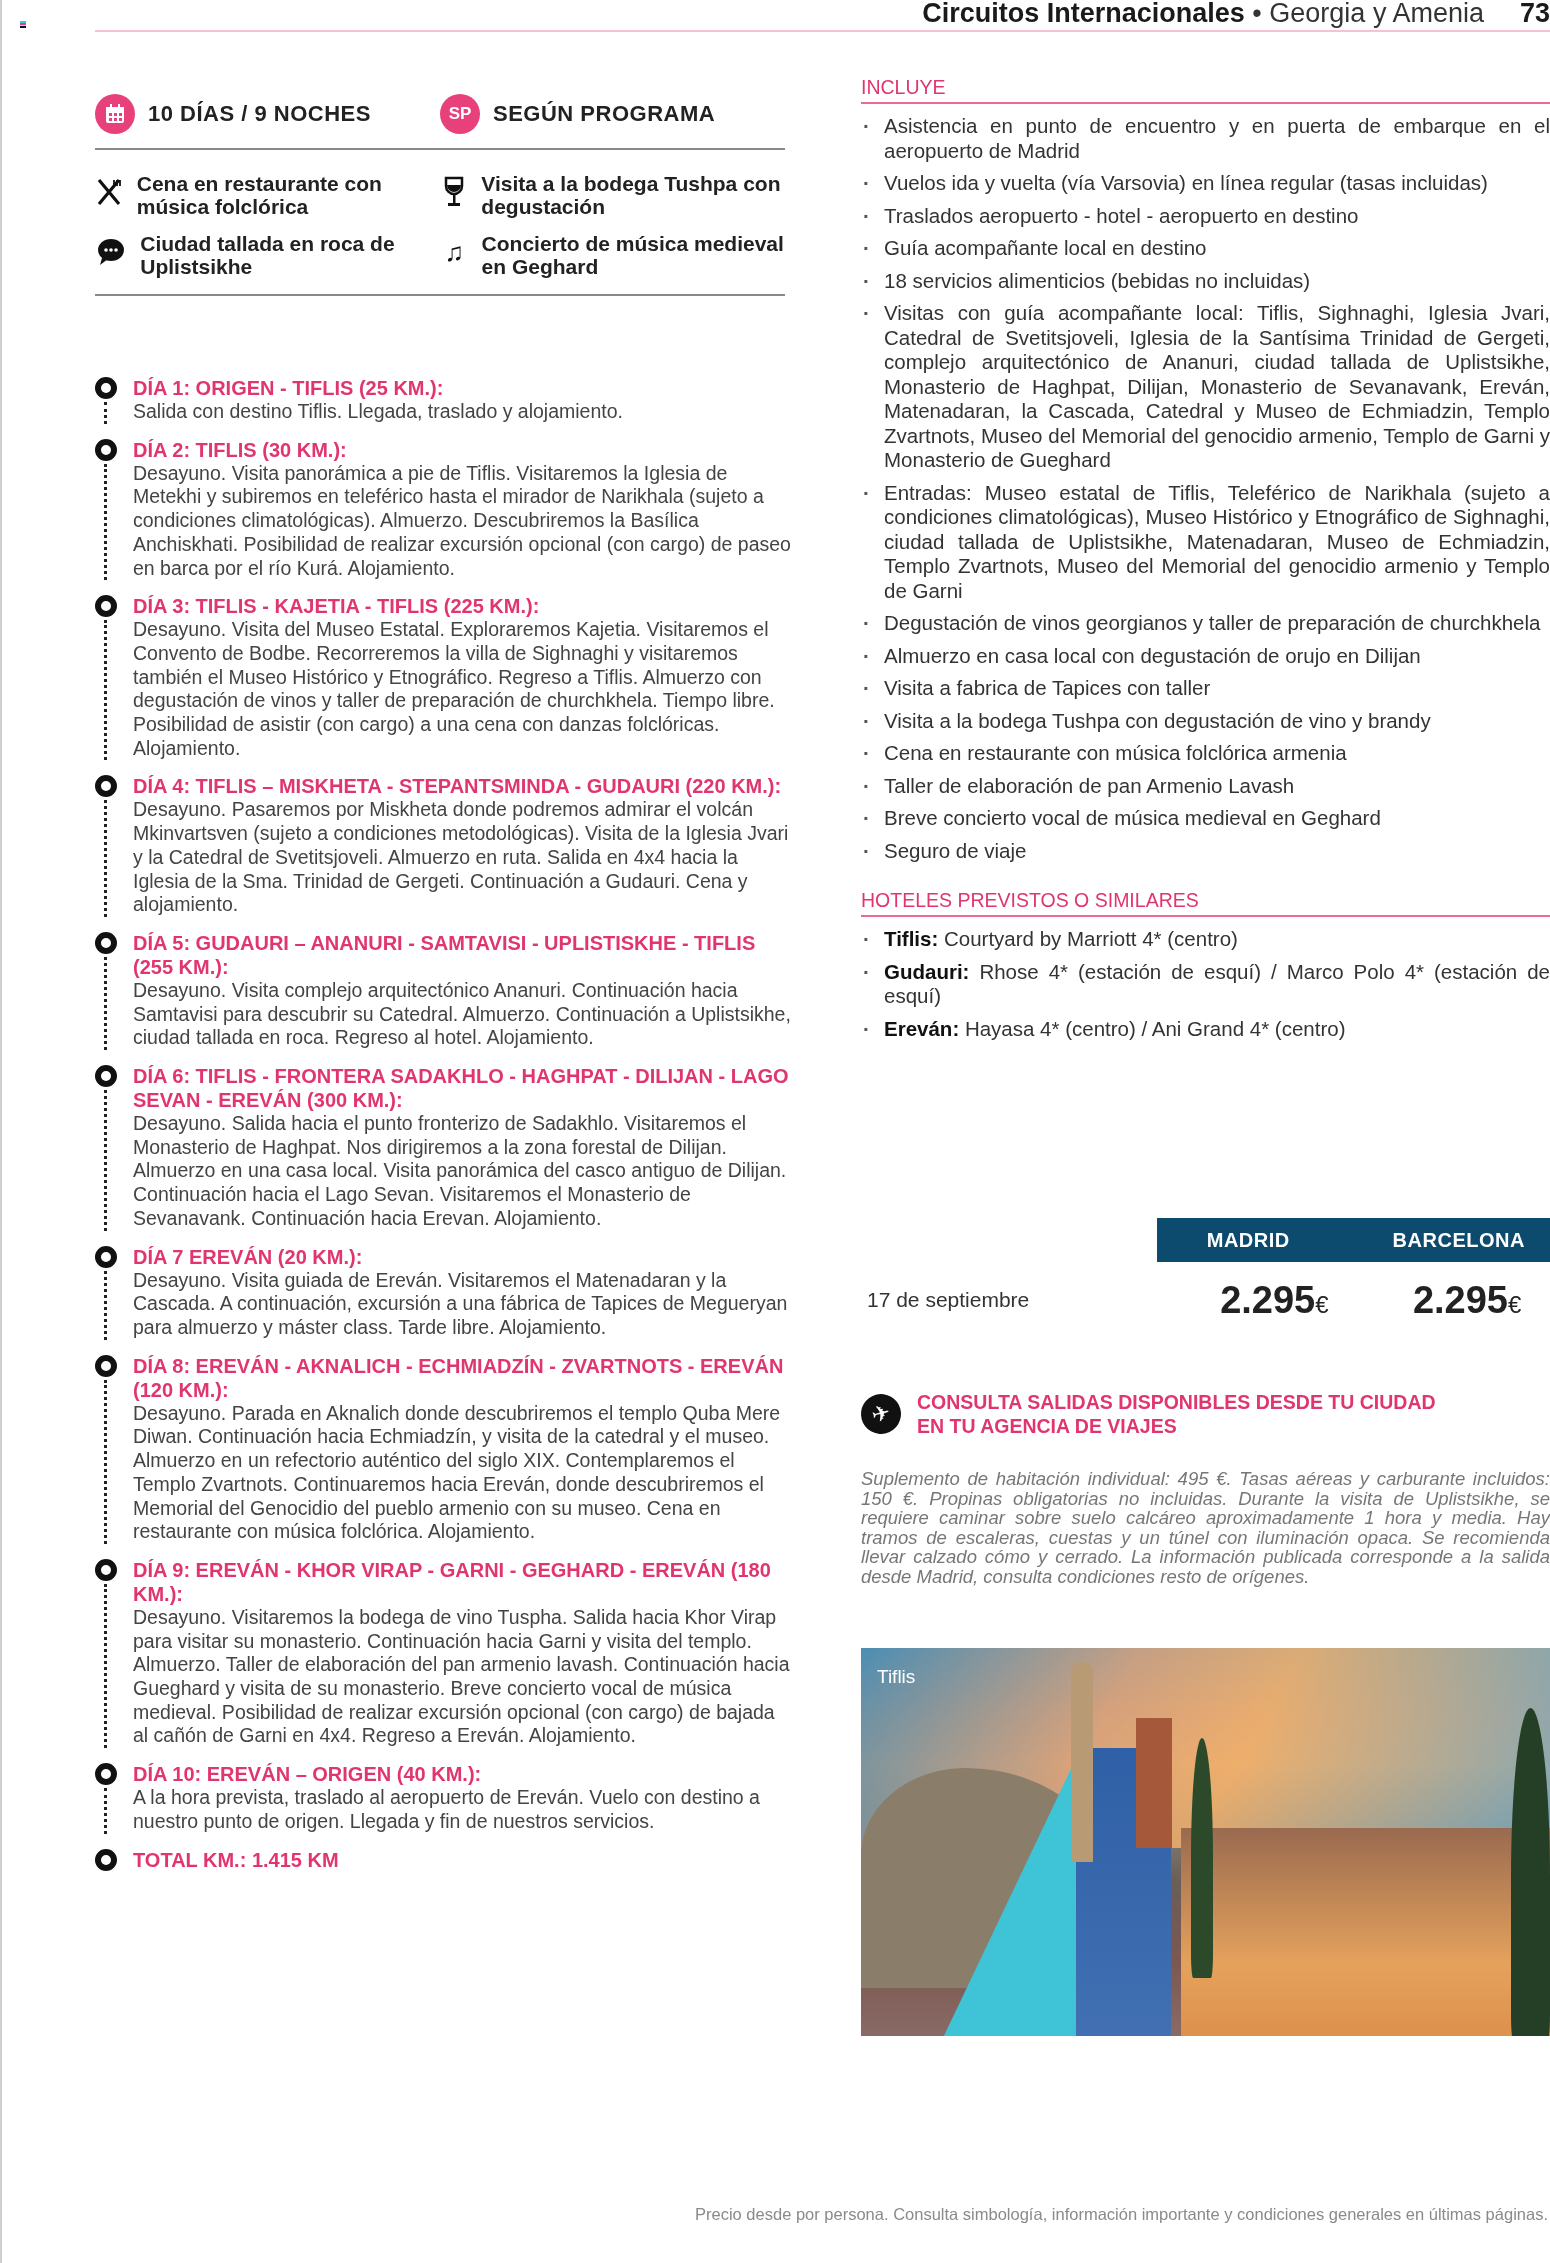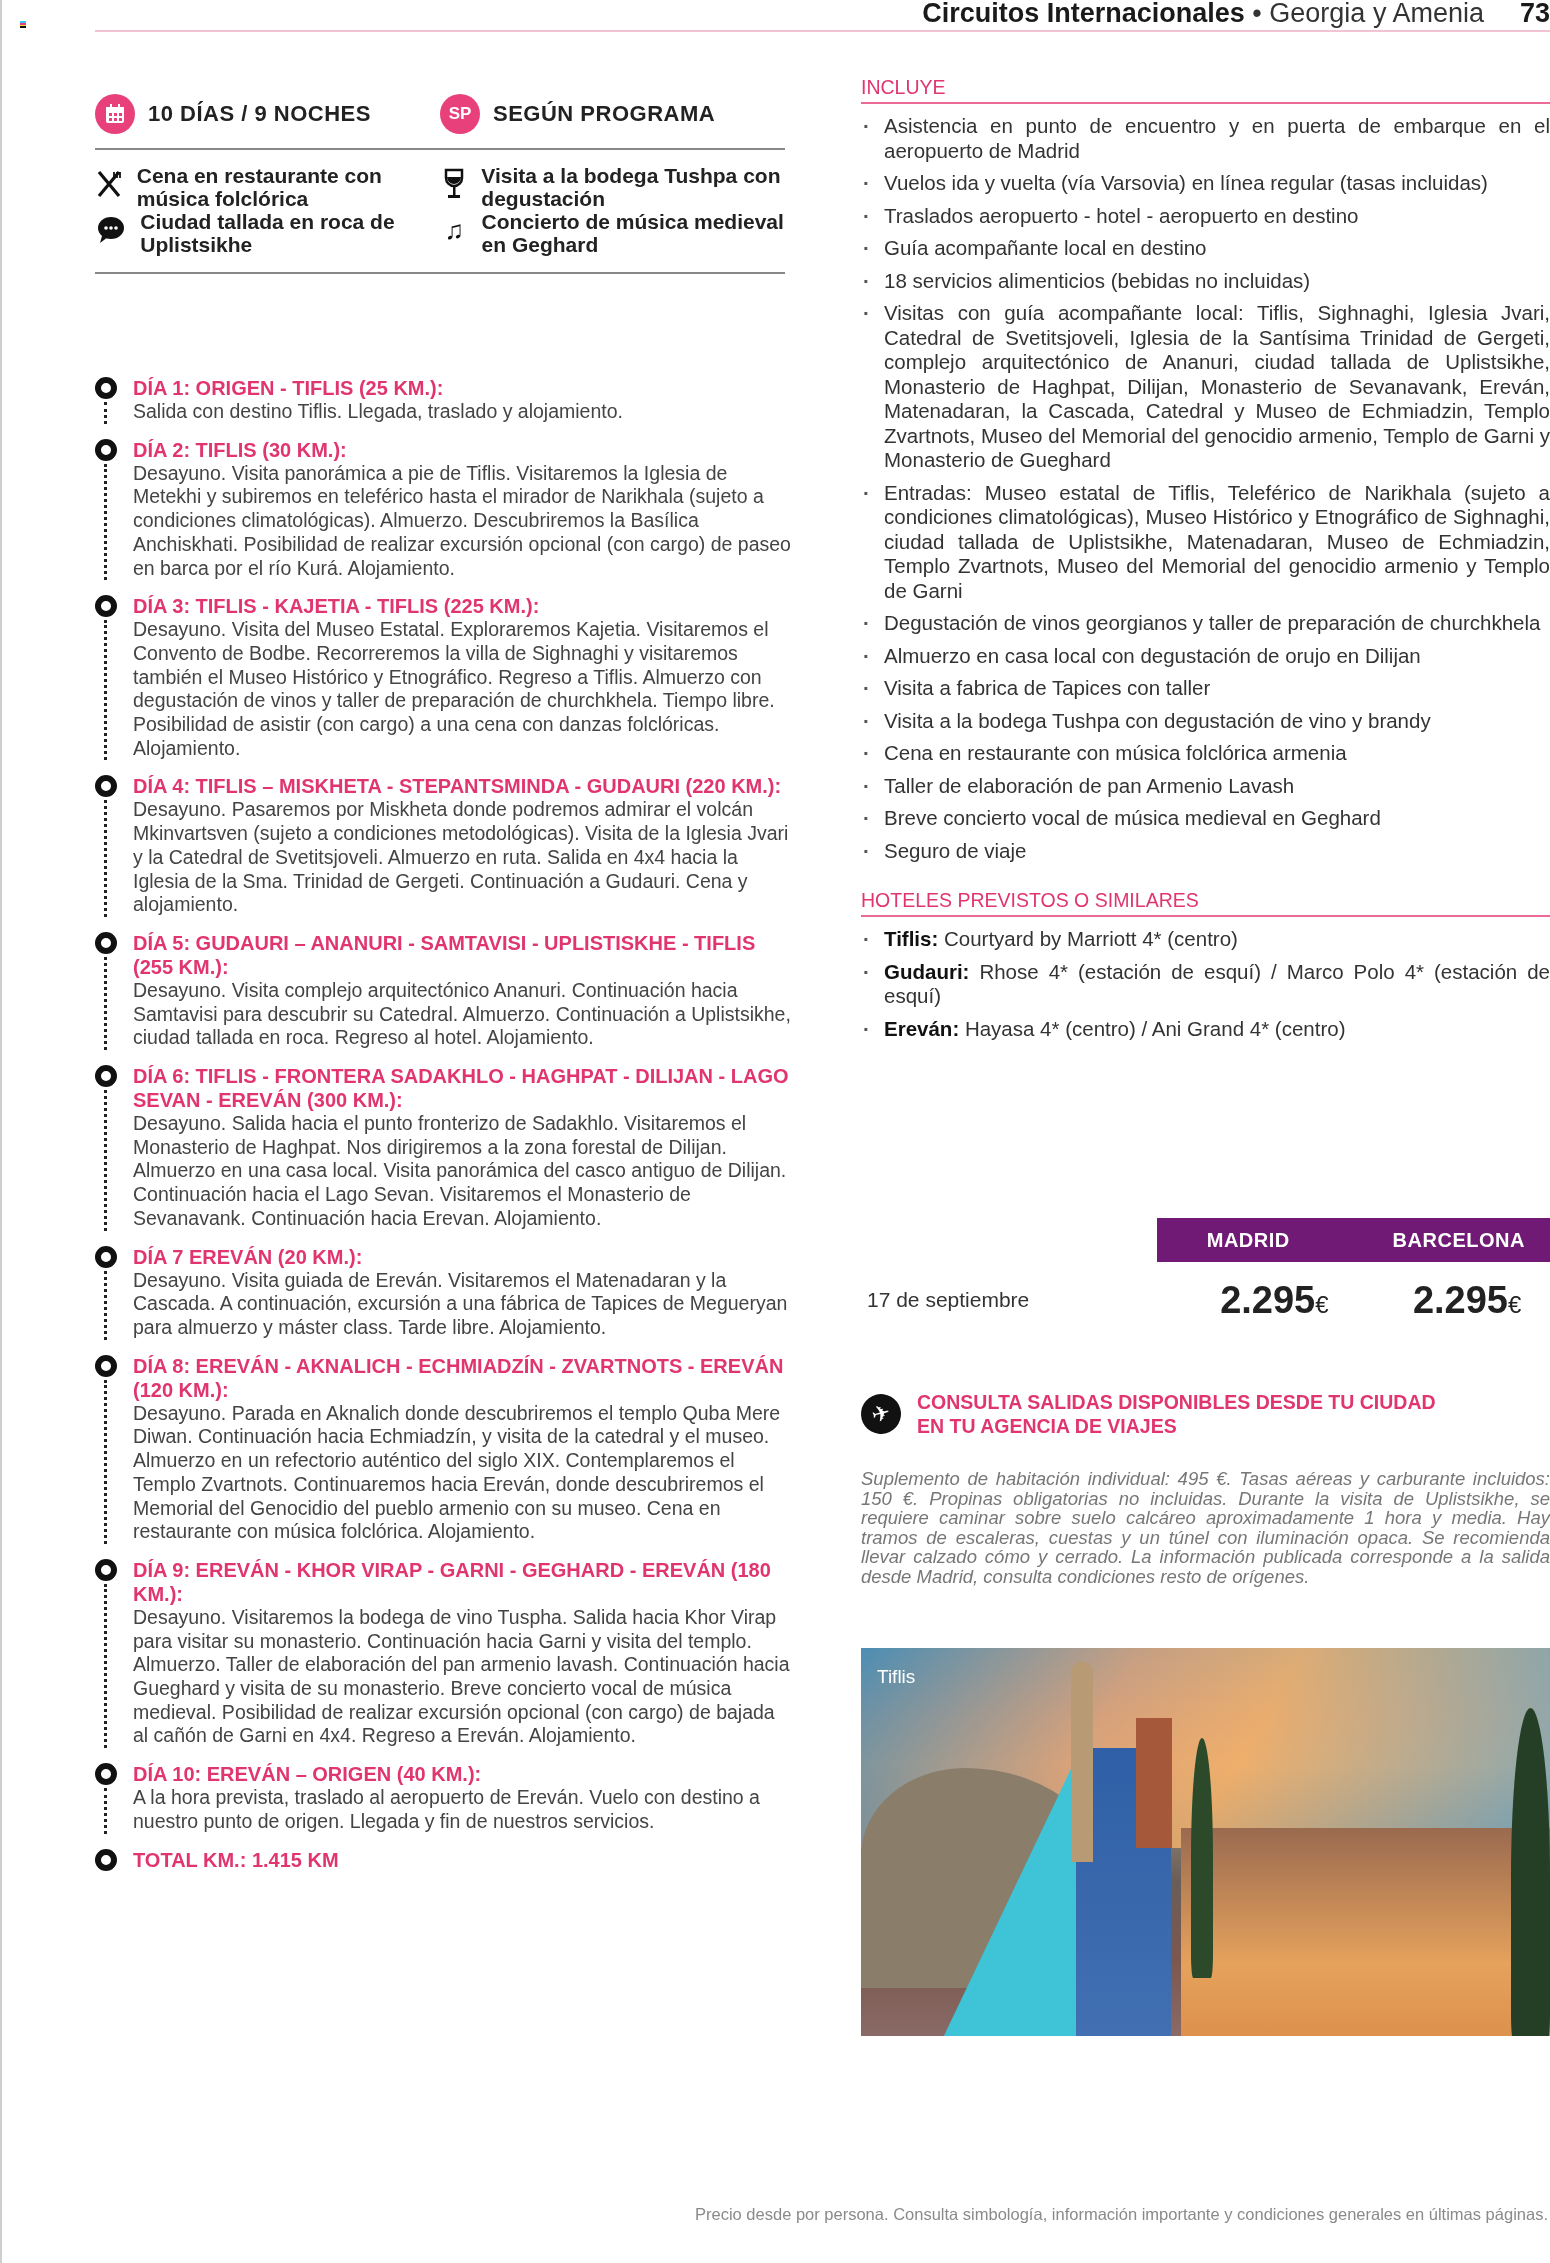--- a/index.html
+++ b/index.html
@@ -16,21 +16,21 @@
   .header-text .bold { font-weight: bold; }
   .header-text .light { font-weight: normal; color: #333; }
   .header-text .page { font-weight: bold; margin-left: 36px; }
 
   
   .features { position: absolute; left: 95px; top: 85px; width: 690px; }
   .feat-top { display: flex; height: 65px; align-items: center; border-bottom: 2px solid #888; padding-bottom: 6px; }
   .feat-top .item { display: flex; align-items: center; width: 345px; }
   .pink-circle { width: 40px; height: 40px; border-radius: 50%; background: #e8407a; color: #fff; font-weight: bold; font-size: 17px; display: flex; align-items: center; justify-content: center; margin-right: 13px; }
   .feat-top .label { font-size: 22px; font-weight: bold; letter-spacing: 0.5px; color: #222; }
-  .feat-grid { display: grid; grid-template-columns: 345px 345px; row-gap: 0; padding: 14px 0 16px; border-bottom: 2px solid #888; }
+  .feat-grid { display: grid; grid-template-columns: 345px 345px; row-gap: 14px; padding: 22px 0 16px; border-bottom: 2px solid #888; }
   .feat-grid .cell { display: flex; align-items: flex-start; }
   .feat-grid .ico { width: 40px; height: 40px; display: flex; align-items: center; justify-content: center; margin-right: 13px; font-size: 26px; color: #111; }
   .feat-grid .txt { font-size: 21px; line-height: 23px; color: #222; font-weight: bold; }
 
   
   .itinerary { position: absolute; left: 95px; top: 376px; width: 700px; }
   .day { position: relative; padding-left: 38px; margin-bottom: 14px; }
   .day .marker { position: absolute; left: 0; top: 1px; width: 22px; height: 22px; border-radius: 50%; border: 6px solid #111; background: #fff; }
   .day .dots { position: absolute; left: 9px; top: 26px; bottom: 0; border-left: 3px dotted #222; }
   .day-title { color: #e0356f; font-weight: bold; font-size: 20px; line-height: 24px; text-transform: uppercase; }
@@ -38,21 +38,21 @@
   .total .day-title { margin-top: 2px; }
 
   
   .right { position: absolute; left: 861px; top: 76px; width: 689px; }
   .sec-title { color: #e0356f; font-weight: normal; font-size: 19.5px; padding-bottom: 3px; border-bottom: 2px solid #eb6a98; margin-bottom: 10px; }
   ul.bullets { list-style: none; }
   ul.bullets li { position: relative; padding-left: 23px; font-size: 20.5px; line-height: 24.5px; color: #333; margin-bottom: 8px; text-align: justify; }
   ul.bullets li::before { content: "·"; position: absolute; left: 2px; top: 0; color: #555; font-weight: bold; }
   ul.hotels li b { color: #111; }
 
-  .price-box { position: absolute; left: 1157px; top: 1218px; width: 393px; height: 44px; background: #701a75; display: flex; gap: 28px; }
+  .price-box { position: absolute; left: 1157px; top: 1218px; width: 393px; height: 44px; background: #0c4a6e; display: flex; gap: 28px; }
   .price-box div { flex: 1; color: #fff; font-weight: bold; font-size: 20px; display: flex; align-items: center; justify-content: center; letter-spacing: 0.5px; }
   .price-row { position: absolute; left: 867px; top: 1270px; width: 683px; height: 60px; display: flex; align-items: center; gap: 27px; }
   .price-row .date { width: 323px; font-size: 21px; color: #333; }
   .price-row .val { width: 180px; text-align: center; font-weight: bold; font-size: 38px; color: #222; }
   .price-row .val .cur { font-size: 24px; font-weight: normal; }
 
   .consulta { position: absolute; left: 861px; top: 1390px; display: flex; align-items: center; }
   .plane { width: 40px; height: 40px; border-radius: 50%; background: #111; color: #fff; display: flex; align-items: center; justify-content: center; font-size: 22px; margin-right: 16px; transform: rotate(-15deg); }
   .consulta .txt { color: #e0356f; font-weight: bold; font-size: 19.5px; line-height: 24px; }
 

